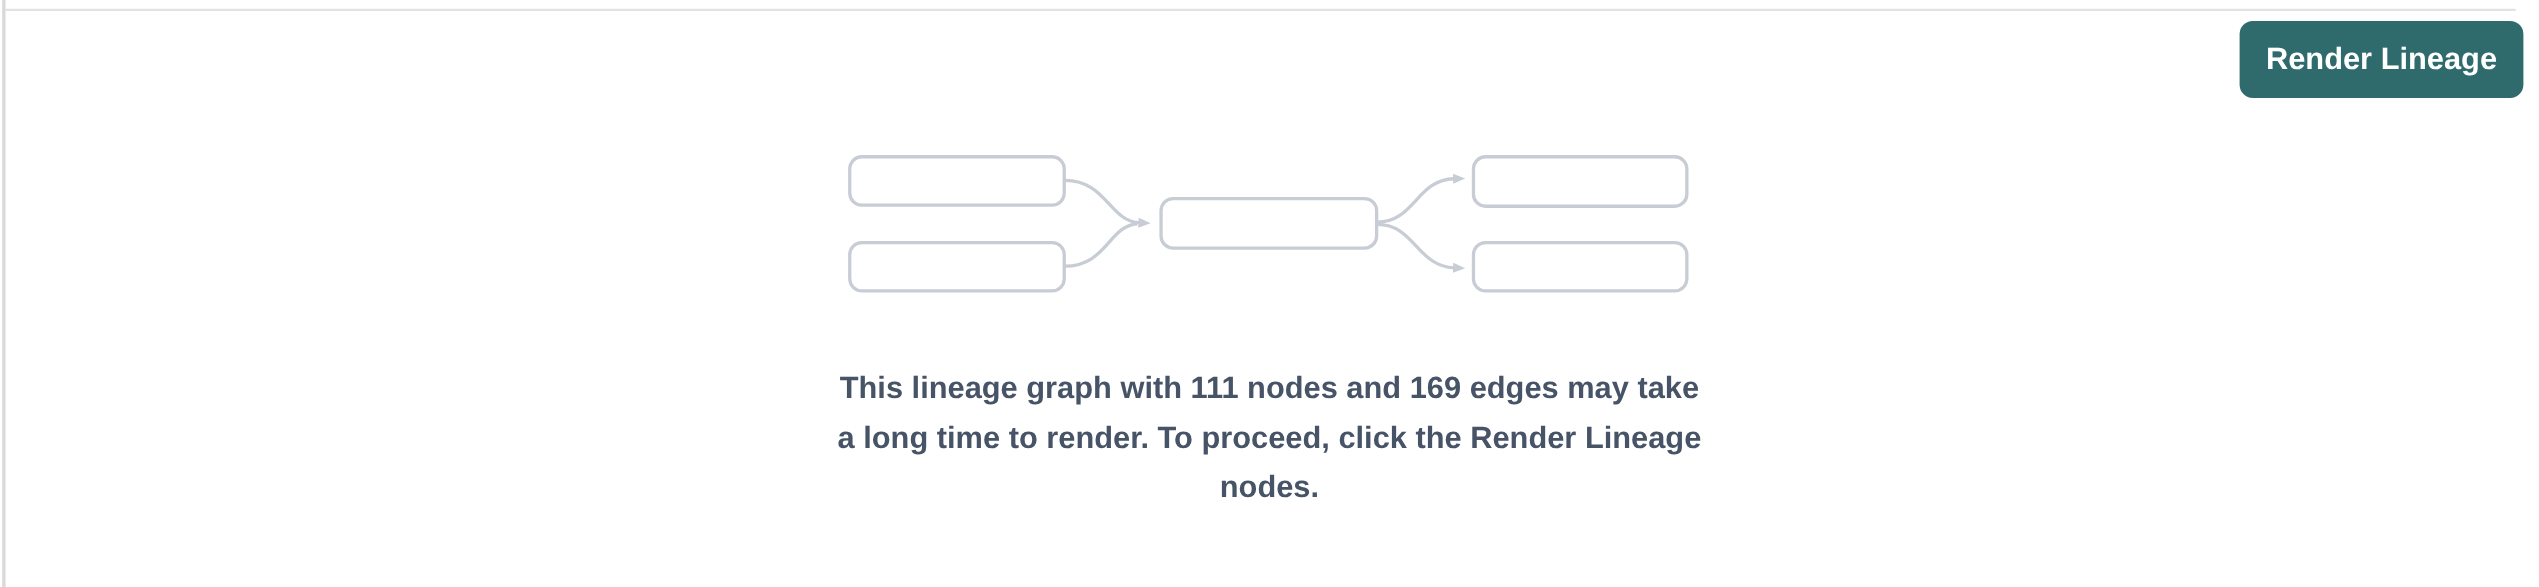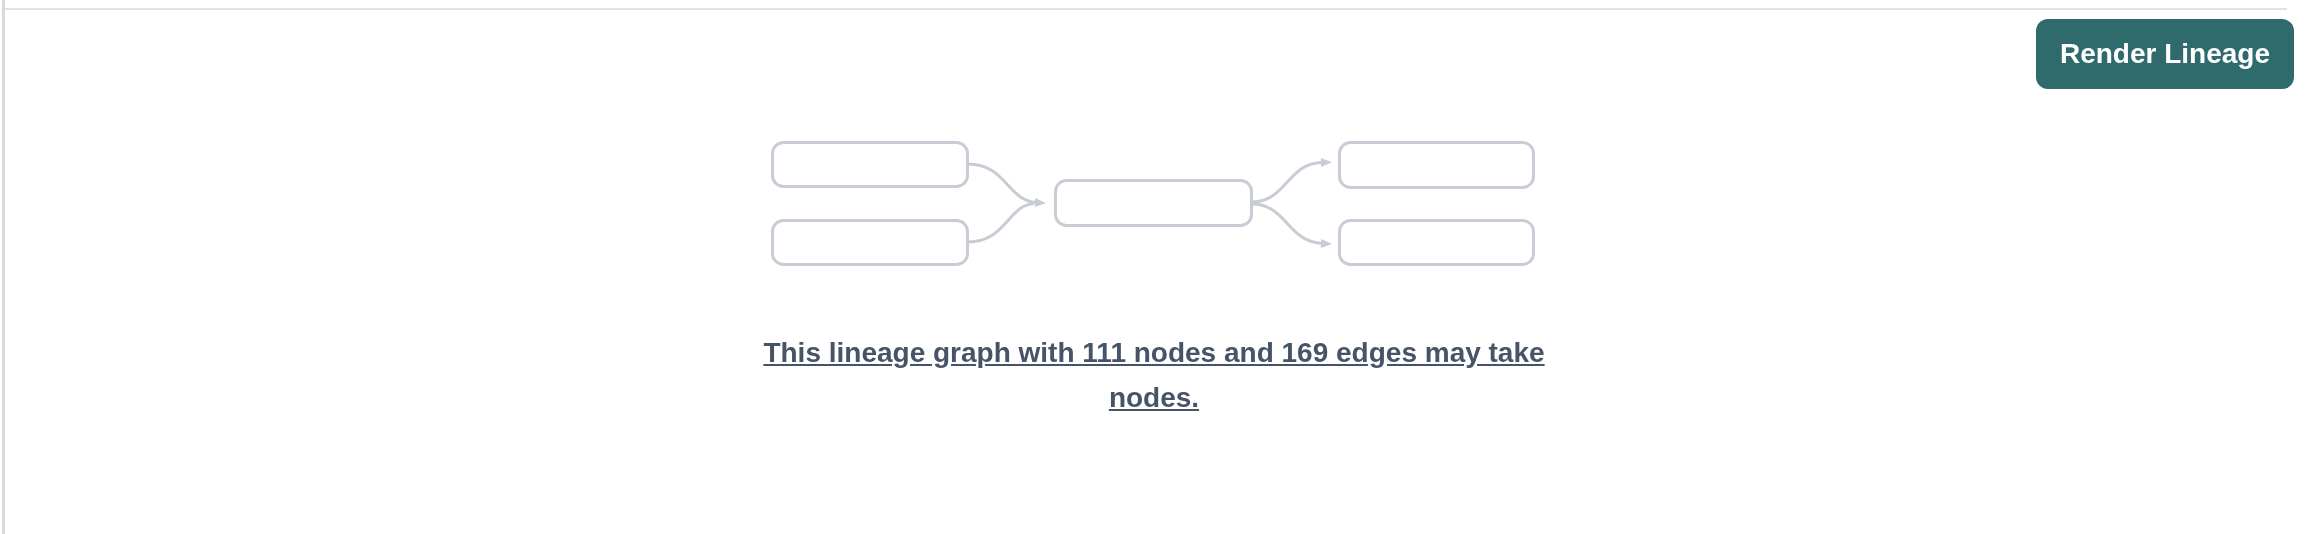--- a/index.html
+++ b/index.html
@@ -68,21 +68,20 @@
     right: 0;
     text-align: center;
     color: #475467;
     font-size: 28px;
     font-weight: 700;
     line-height: 45px;
   }
   .warning-msg .line {
     display: block;
     white-space: nowrap;
-    text-decoration: underline;
   }
 </style>
 </head>
 <body>
 
 <div class="panel">
 
   <div class="top-border"></div>
   <div class="left-border"></div>
 
@@ -102,16 +101,17 @@
 
     <rect x="4.5" y="7.5" width="195" height="44" rx="11" fill="#ffffff" stroke="#c8ccd5" stroke-width="3"></rect>
     <rect x="4.5" y="85.5" width="195" height="44" rx="11" fill="#ffffff" stroke="#c8ccd5" stroke-width="3"></rect>
     <rect x="287.5" y="45.5" width="196" height="45" rx="11" fill="#ffffff" stroke="#c8ccd5" stroke-width="3"></rect>
     <rect x="571.5" y="7.5" width="194" height="45" rx="11" fill="#ffffff" stroke="#c8ccd5" stroke-width="3"></rect>
     <rect x="571.5" y="85.5" width="194" height="44" rx="11" fill="#ffffff" stroke="#c8ccd5" stroke-width="3"></rect>
   </svg>
 
   <div class="warning-msg" style="color: rgb(71, 84, 103);">
     <span class="line">This lineage graph with 111 nodes and 169 edges may take</span>
+    <span class="line">a long time to render. To proceed, click the Render Lineage</span>
     <span class="line">nodes.</span>
   </div>
 
 </div>
 
 </body></html>

